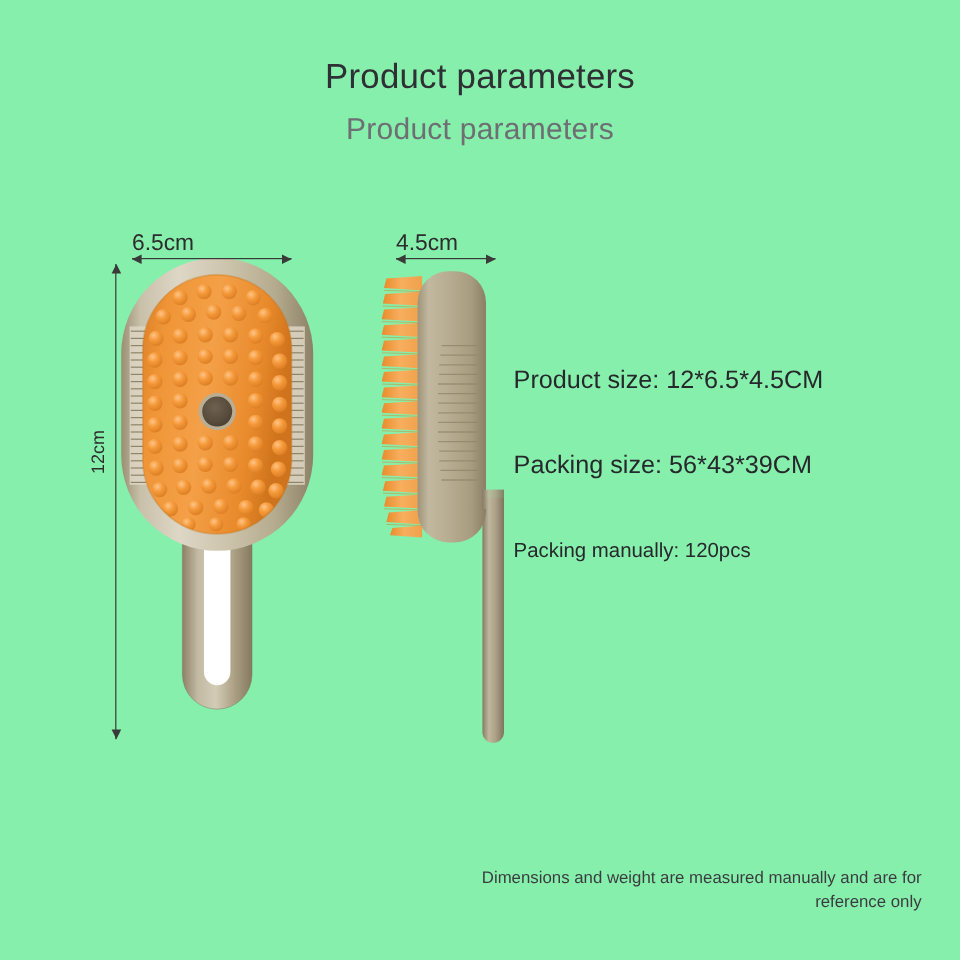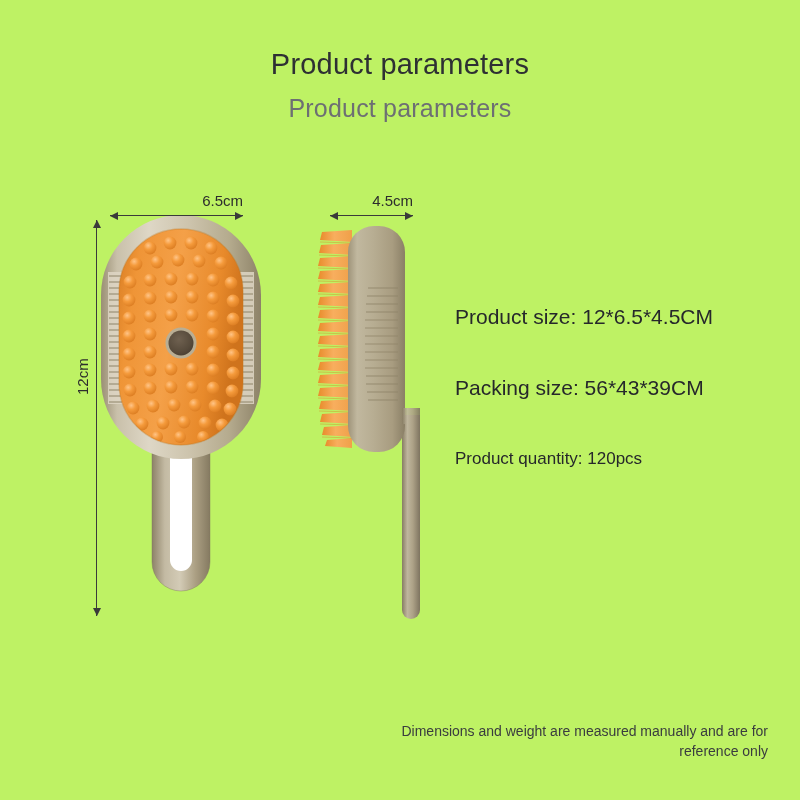--- a/index.html
+++ b/index.html
@@ -8,21 +8,21 @@
     padding: 0;
     background: #ffffff;
   }
   body {
     font-family: "Liberation Sans", "DejaVu Sans", sans-serif;
   }
   #page {
     position: relative;
     width: 800px;
     height: 800px;
-    background: #bef264;
+    background: #86efac;
     overflow: hidden;
   }
 
   
   #title {
     position: absolute;
     left: 0;
     top: 48px;
     width: 800px;
     text-align: center;
@@ -39,23 +39,23 @@
     text-align: center;
     font-size: 25px;
     font-weight: 400;
     color: #6d6f73;
     letter-spacing: 0.2px;
   }
 
   
   .dim-h-label {
     position: absolute;
-    font-size: 15px;
+    font-size: 19px;
     color: #2d2d2d;
-    text-align: right;
+    text-align: left;
     white-space: nowrap;
   }
   .dim-h-line {
     position: absolute;
     height: 1px;
     background: #3a3a3a;
   }
   .dim-h-line::before,
   .dim-h-line::after {
     content: "";
@@ -114,21 +114,21 @@
     position: absolute;
     left: 0;
     top: 0;
     width: 800px;
     height: 800px;
   }
 
   
   #spec-list {
     position: absolute;
-    left: 455px;
+    left: 428px;
     top: 305px;
     width: 320px;
   }
   .spec-line {
     color: #26282b;
     white-space: nowrap;
   }
   .spec-line.size-a { font-size: 21px; margin-bottom: 47px; }
   .spec-line.size-b { font-size: 21px; margin-bottom: 49px; }
   .spec-line.size-c { font-size: 17px; }
@@ -447,18 +447,18 @@
 
   <div class="dim-h-label" style="left:330px; top:192px; width:83px;">4.5cm</div>
   <div class="dim-h-line" style="left:330px; top:215px; width:83px;"></div>
 
   <div class="dim-v-line" style="left:96px; top:220px; height:396px;"></div>
   <div id="dim-v-label">12cm</div>
 
   <div id="spec-list">
     <div class="spec-line size-a">Product size: 12*6.5*4.5CM</div>
     <div class="spec-line size-b">Packing size: 56*43*39CM</div>
-    <div class="spec-line size-c">Product quantity: 120pcs</div>
+    <div class="spec-line size-c">Packing manually: 120pcs</div>
   </div>
 
   <div id="footer-note">Dimensions and weight are measured manually and are for reference only</div>
 
 </div>
 
 </body></html>

